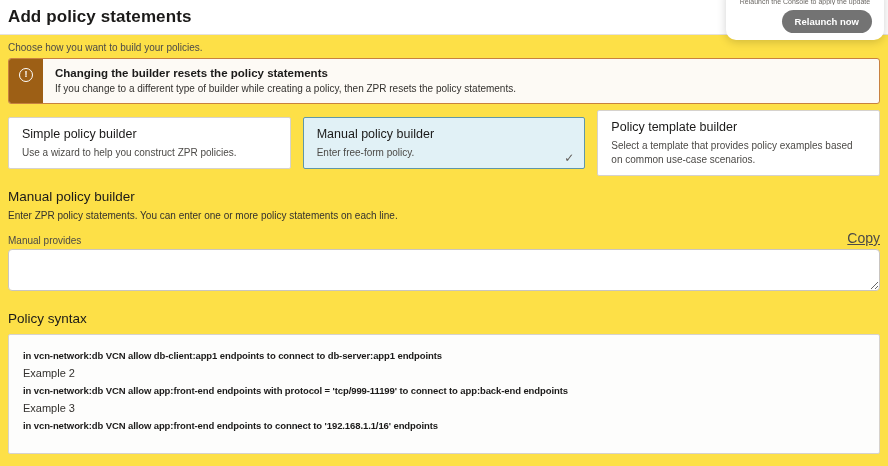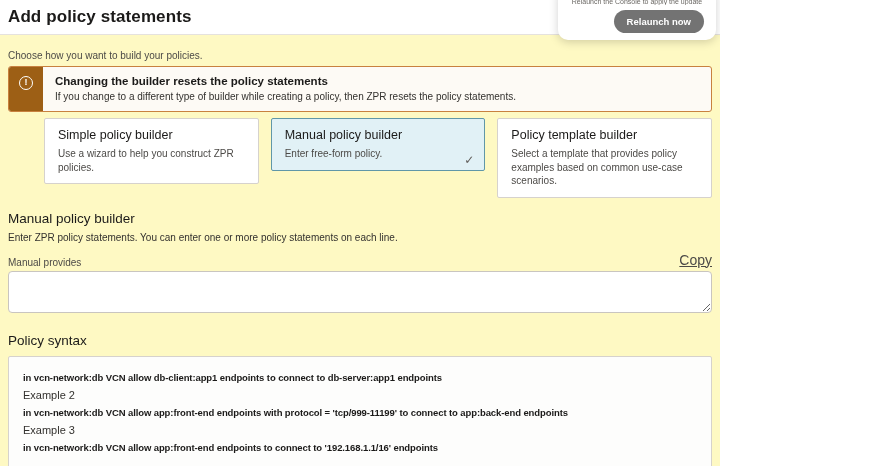--- a/index.html
+++ b/index.html
@@ -3,32 +3,32 @@
 <meta charset="utf-8">
 <style>
   * { margin: 0; padding: 0; box-sizing: border-box; }
   html, body { width: 888px; height: 466px; overflow: hidden; }
   body {
     font-family: "Liberation Sans", "DejaVu Sans", sans-serif;
     background: #ffffff;
     color: #1b1a19;
     position: relative;
   }
-  .screen { width: 720px; height: 466px; position: relative; overflow: hidden; }
+  .screen { width: 888px; height: 466px; position: relative; overflow: hidden; }
 
   
   .header {
     height: 35px; background: #ffffff; padding: 7px 8px 0 8px;
     border-bottom: 1px solid #e5e2de;
   }
   .page-title { font-size: 17px; font-weight: 600; color: #1b1a19; letter-spacing: 0.1px; }
 
   
   .content {
-    background: #fef9c3; height: 431px; padding: 8px 8px;
+    background: #fde047; height: 431px; padding: 0 8px;
   }
   .subtitle { font-size: 10px; color: #4c4a47; padding-top: 7px; }
 
   
   .banner {
     margin-top: 5px; display: flex; align-items: stretch;
     border: 1px solid #c8813f; background: #fdfaf5; border-radius: 3px;
     overflow: hidden;
   }
   .banner-strip {
@@ -38,21 +38,21 @@
   .warn-icon {
     width: 14px; height: 14px; border: 1.5px solid #ffffff; border-radius: 50%;
     color: #ffffff; font-size: 9px; font-weight: bold; text-align: center;
     line-height: 11px; flex: 0 0 auto;
   }
   .banner-body { padding: 8px 12px 9px 12px; }
   .banner-title { font-size: 11.5px; font-weight: 600; color: #1b1a19; }
   .banner-text { font-size: 10px; color: #33312e; margin-top: 4px; }
 
   
-  .cards { display: flex; gap: 12px; margin-top: 6px; align-items: flex-start; margin-left: 36px; }
+  .cards { display: flex; gap: 12px; margin-top: 6px; align-items: center; }
   .card {
     flex: 1 1 0; background: #ffffff; border: 1px solid #d6d2cd; border-radius: 2px;
     padding: 9px 13px; position: relative; cursor: pointer; min-height: 48px;
   }
   .card.selected { background: #e1f1f6; border-color: #6097a8; }
   .card-title { font-size: 12.5px; color: #1b1a19; }
   .card-desc { font-size: 10px; color: #4c4a47; margin-top: 5px; line-height: 1.35; }
   .card-check {
     position: absolute; right: 10px; bottom: 3px; color: #5f5c58; font-size: 12px;
   }

